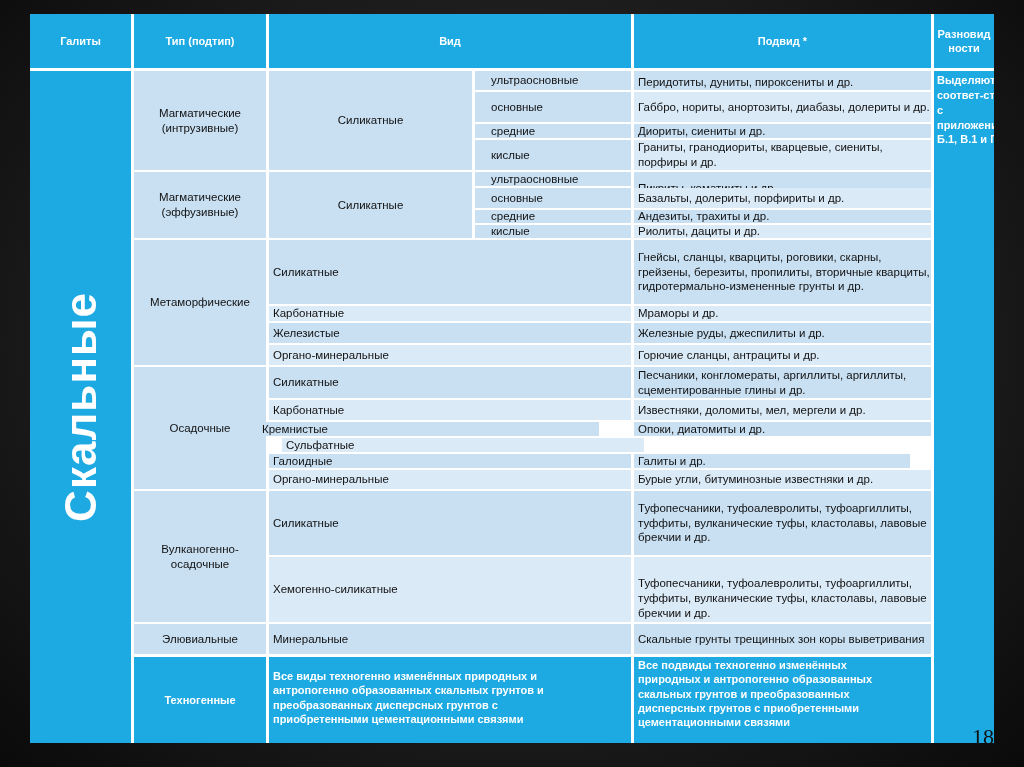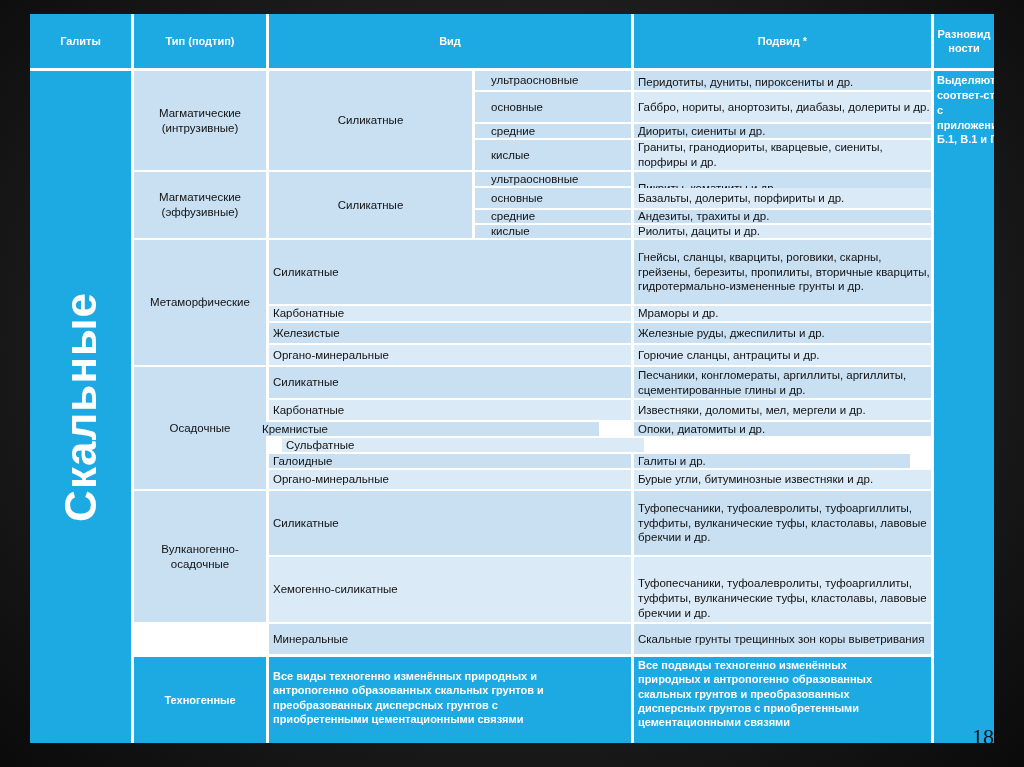--- a/index.html
+++ b/index.html
@@ -81,20 +81,21 @@
   <div class="c lt lft" style="left:604px;top:440px;width:276px;height:14px;">Галиты и др.</div>
   <div class="c lt2 lft" style="left:239px;top:456px;width:362px;height:19px;">Органо-минеральные</div>
   <div class="c lt2 lft" style="left:604px;top:456px;width:297px;height:19px;">Бурые угли, битуминозные известняки и др.</div>
 
   <div class="c lt ctr" style="left:104px;top:477px;width:132px;height:131px;">Вулканогенно-осадочные</div>
   <div class="c lt lft" style="left:239px;top:477px;width:362px;height:64px;">Силикатные</div>
   <div class="c lt lft" style="left:604px;top:477px;width:297px;height:64px;">Туфопесчаники, туфоалевролиты, туфоаргиллиты, туффиты, вулканические туфы, кластолавы, лавовые брекчии и др.</div>
   <div class="c lt2 lft" style="left:239px;top:543px;width:362px;height:65px;">Хемогенно-силикатные</div>
   <div class="c lt2 lft" style="left:604px;top:543px;width:297px;height:65px;align-items:flex-end;padding-bottom:1px;">Туфопесчаники, туфоалевролиты, туфоаргиллиты, туффиты, вулканические туфы, кластолавы, лавовые брекчии и др.</div>
 
+  <div class="c lt ctr" style="left:104px;top:610px;width:132px;height:30px;">Элювиальные</div>
   <div class="c lt lft" style="left:239px;top:610px;width:362px;height:30px;">Минеральные</div>
   <div class="c lt lft" style="left:604px;top:610px;width:297px;height:30px;">Скальные грунты трещинных зон коры выветривания</div>
 
   <div class="c blue ctr bold" style="left:104px;top:643px;width:132px;height:86px;font-size:11px;">Техногенные</div>
   <div class="c blue lft bold" style="left:239px;top:643px;width:362px;height:86px;font-size:11px;padding-right:40px;align-items:flex-start;padding-top:12px;">Все виды техногенно изменённых природных и антропогенно образованных скальных грунтов и преобразованных дисперсных грунтов с приобретенными цементационными связями</div>
   <div class="c blue lft bold" style="left:604px;top:643px;width:297px;height:86px;font-size:11px;padding-right:20px;align-items:flex-start;padding-top:1px;">Все подвиды техногенно изменённых природных и антропогенно образованных скальных грунтов и преобразованных дисперсных грунтов с приобретенными цементационными связями</div>
 </div>
 
 <div class="pgnum">18</div>
 

